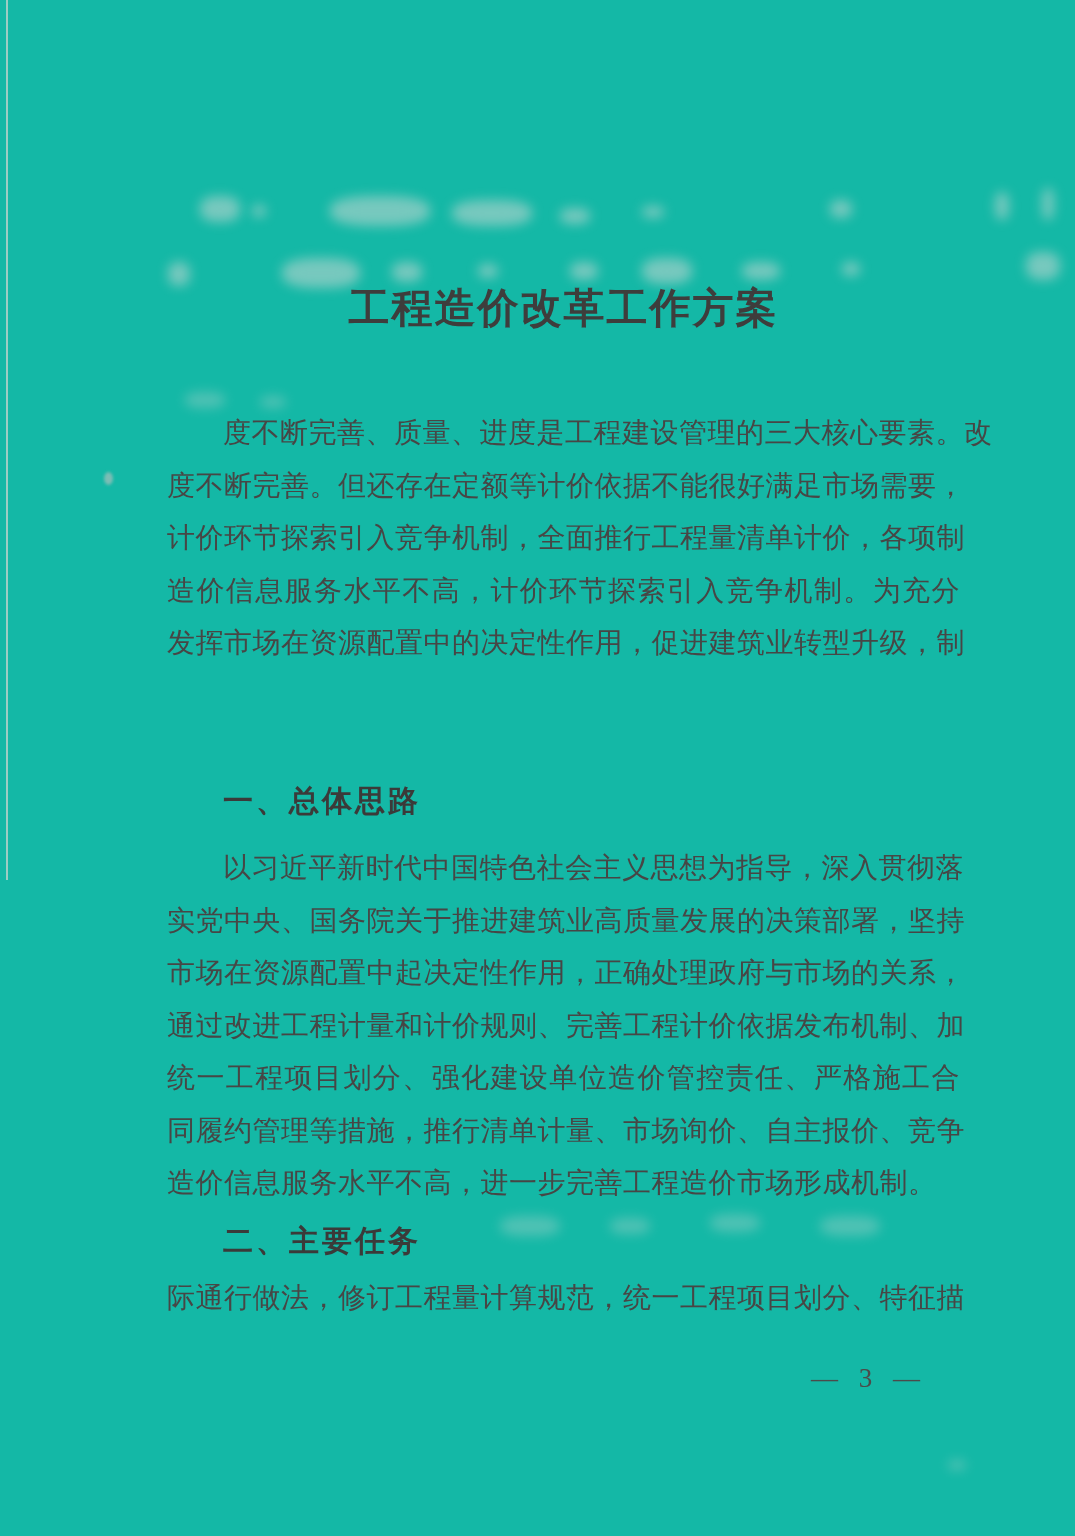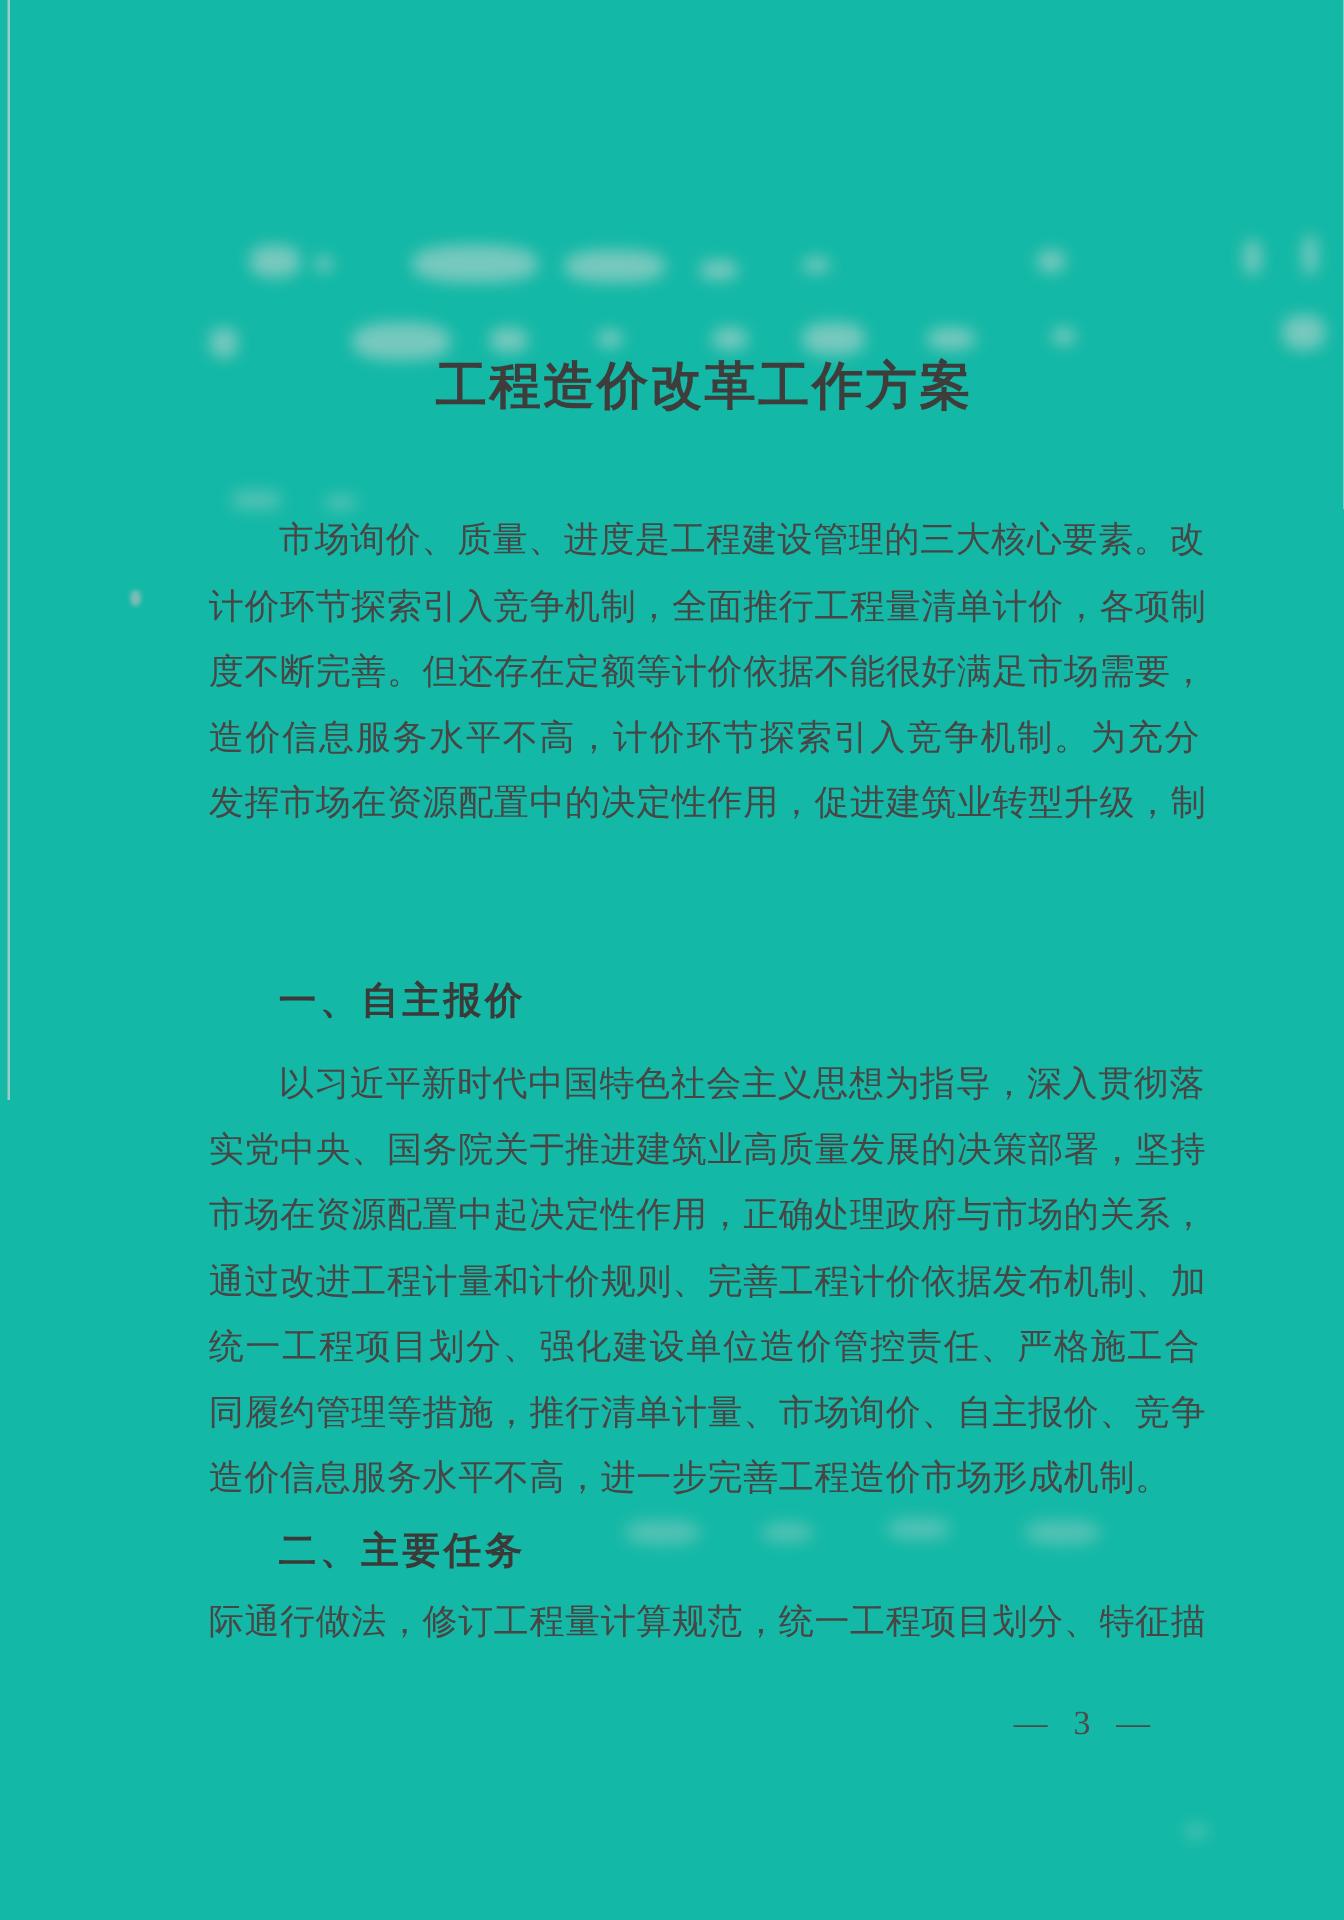--- a/index.html
+++ b/index.html
@@ -128,28 +128,28 @@
   <div class="smudge faint" style="left:500px;top:1216px;width:60px;height:20px;"></div>
   <div class="smudge faint" style="left:610px;top:1218px;width:40px;height:16px;"></div>
   <div class="smudge faint" style="left:710px;top:1214px;width:50px;height:18px;"></div>
   <div class="smudge faint" style="left:820px;top:1216px;width:60px;height:20px;"></div>
   <div class="smudge faint" style="left:948px;top:1460px;width:18px;height:10px;"></div>
   <div class="tick" style="left:104px;top:472px;width:9px;height:13px;"></div>
 
   <div class="doc-title">工程造价改革工作方案</div>
 
   <div class="para p1">
-    <div class="line indent">市场询价、质量、进度是工程建设管理的三大核心要素。改</div>
+    <div class="line indent">度不断完善、质量、进度是工程建设管理的三大核心要素。改</div>
+    <div class="line">度不断完善。但还存在定额等计价依据不能很好满足市场需要，</div>
     <div class="line">计价环节探索引入竞争机制，全面推行工程量清单计价，各项制</div>
-    <div class="line">度不断完善。但还存在定额等计价依据不能很好满足市场需要，</div>
     <div class="line">造价信息服务水平不高，计价环节探索引入竞争机制。为充分</div>
     <div class="line">发挥市场在资源配置中的决定性作用，促进建筑业转型升级，制</div>
   </div>
 
-  <div class="sec-heading h1">一、自主报价</div>
+  <div class="sec-heading h1">一、总体思路</div>
 
   <div class="para p2">
     <div class="line indent">以习近平新时代中国特色社会主义思想为指导，深入贯彻落</div>
     <div class="line">实党中央、国务院关于推进建筑业高质量发展的决策部署，坚持</div>
     <div class="line">市场在资源配置中起决定性作用，正确处理政府与市场的关系，</div>
     <div class="line">通过改进工程计量和计价规则、完善工程计价依据发布机制、加</div>
     <div class="line">统一工程项目划分、强化建设单位造价管控责任、严格施工合</div>
     <div class="line">同履约管理等措施，推行清单计量、市场询价、自主报价、竞争</div>
     <div class="line short">造价信息服务水平不高，进一步完善工程造价市场形成机制。</div>
   </div>

